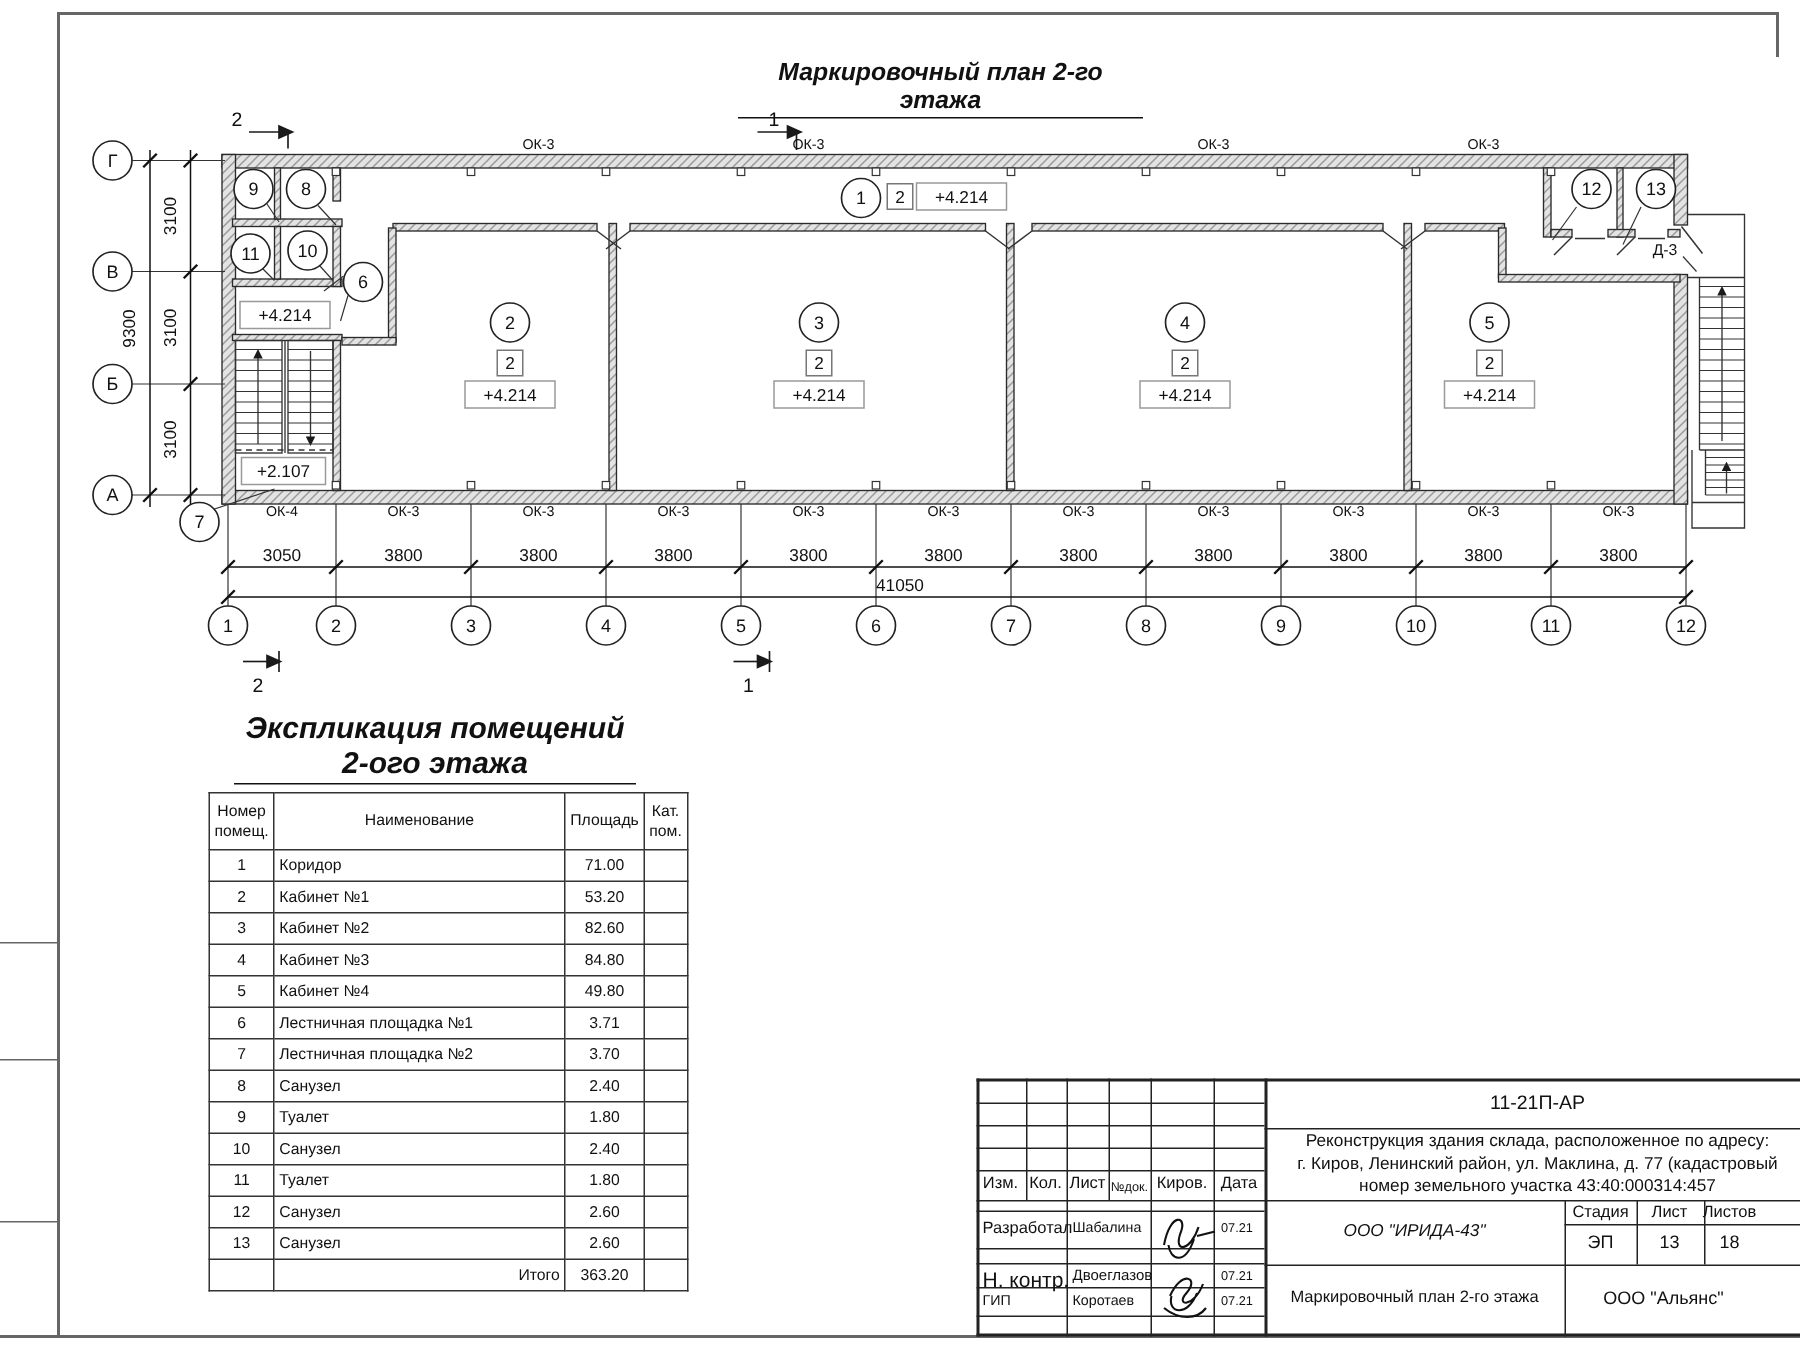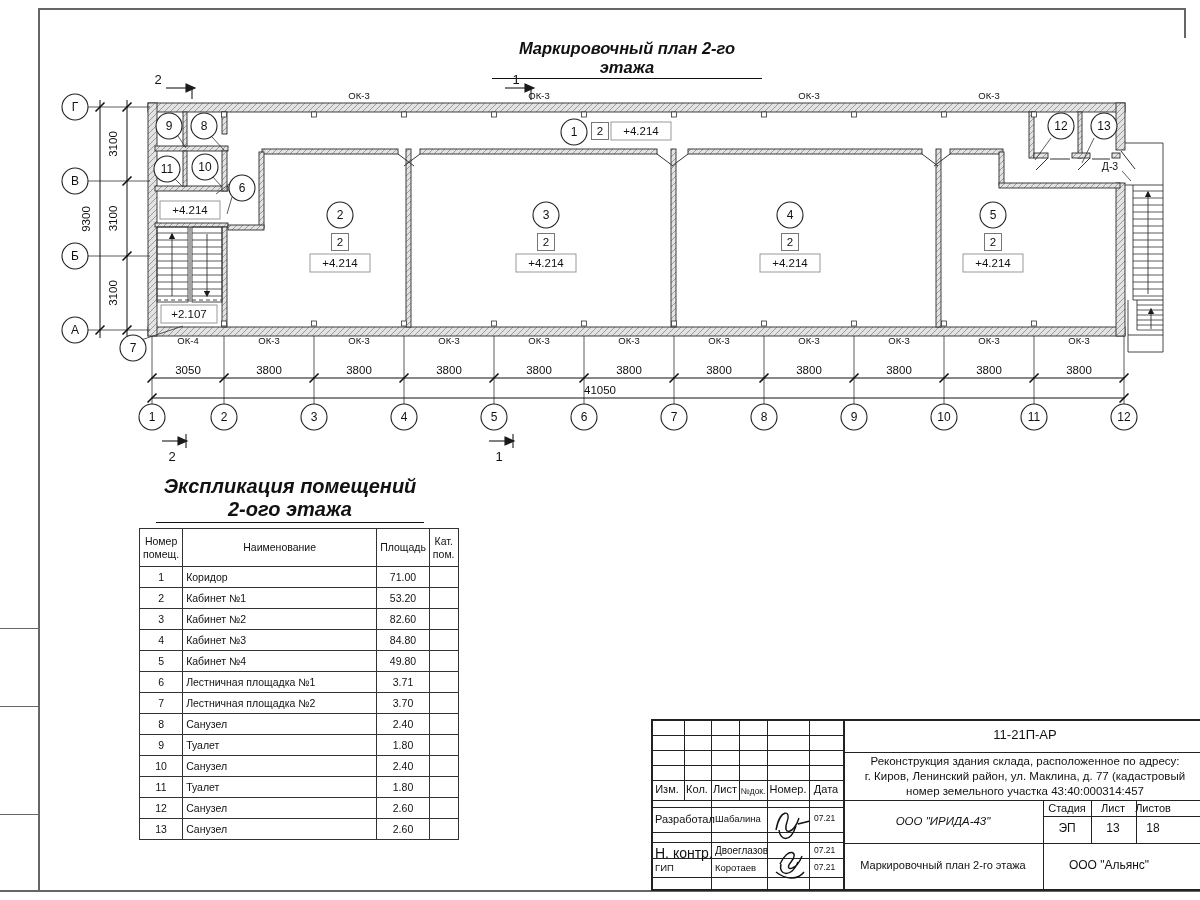--- a/index.html
+++ b/index.html
@@ -455,20 +455,26 @@
         <td class="l">Санузел</td>
         <td class="c">2.60</td>
         <td class="c"></td>
       </tr>
       <tr>
         <td class="c">13</td>
         <td class="l">Санузел</td>
         <td class="c">2.60</td>
         <td class="c"></td>
       </tr>
+      <tr>
+        <td class="c"></td>
+        <td class="r">Итого</td>
+        <td class="c">363.20</td>
+        <td class="c"></td>
+      </tr>
     </tbody>
 </table>
 
 <div id="tblock">
 
   <div class="lnh" style="left:0;top:0;width:581px;height:2px"></div>
   <div class="lnh" style="left:192px;top:33px;width:389px"></div>
   <div class="lnh" style="left:0;top:16px;width:192px"></div>
   <div class="lnh" style="left:0;top:31px;width:192px"></div>
   <div class="lnh" style="left:0;top:46px;width:192px"></div>
@@ -496,21 +502,21 @@
 
   <div class="lbl ctr" style="left:374px;top:8px;font-size:13px">11-21П-АР</div>
   <div class="lbl ctr" style="left:374px;top:36px;font-size:11.5px">Реконструкция здания склада, расположенное по адресу:</div>
   <div class="lbl ctr" style="left:374px;top:51px;font-size:11.5px">г. Киров, Ленинский район, ул. Маклина, д. 77 (кадастровый</div>
   <div class="lbl ctr" style="left:374px;top:66px;font-size:11.5px">номер земельного участка 43:40:000314:457</div>
 
   <div class="lbl ctr" style="left:16px;top:64px">Изм.</div>
   <div class="lbl ctr" style="left:46px;top:64px">Кол.</div>
   <div class="lbl ctr" style="left:74px;top:64px">Лист</div>
   <div class="lbl ctr" style="left:102px;top:67px;font-size:8.5px">№док.</div>
-  <div class="lbl ctr" style="left:137px;top:64px">Номер.</div>
+  <div class="lbl ctr" style="left:137px;top:64px">Киров.</div>
   <div class="lbl ctr" style="left:175px;top:64px">Дата</div>
 
   <div class="lbl ctr" style="left:416px;top:83px">Стадия</div>
   <div class="lbl ctr" style="left:462px;top:83px">Лист</div>
   <div class="lbl ctr" style="left:502px;top:83px">Листов</div>
   <div class="lbl ctr" style="left:416px;top:102px;font-size:12px">ЭП</div>
   <div class="lbl ctr" style="left:462px;top:102px;font-size:12px">13</div>
   <div class="lbl ctr" style="left:502px;top:102px;font-size:12px">18</div>
 
   <div class="lbl ctr" style="left:292px;top:96px;font-size:11.5px;font-style:italic">ООО "ИРИДА-43"</div>

